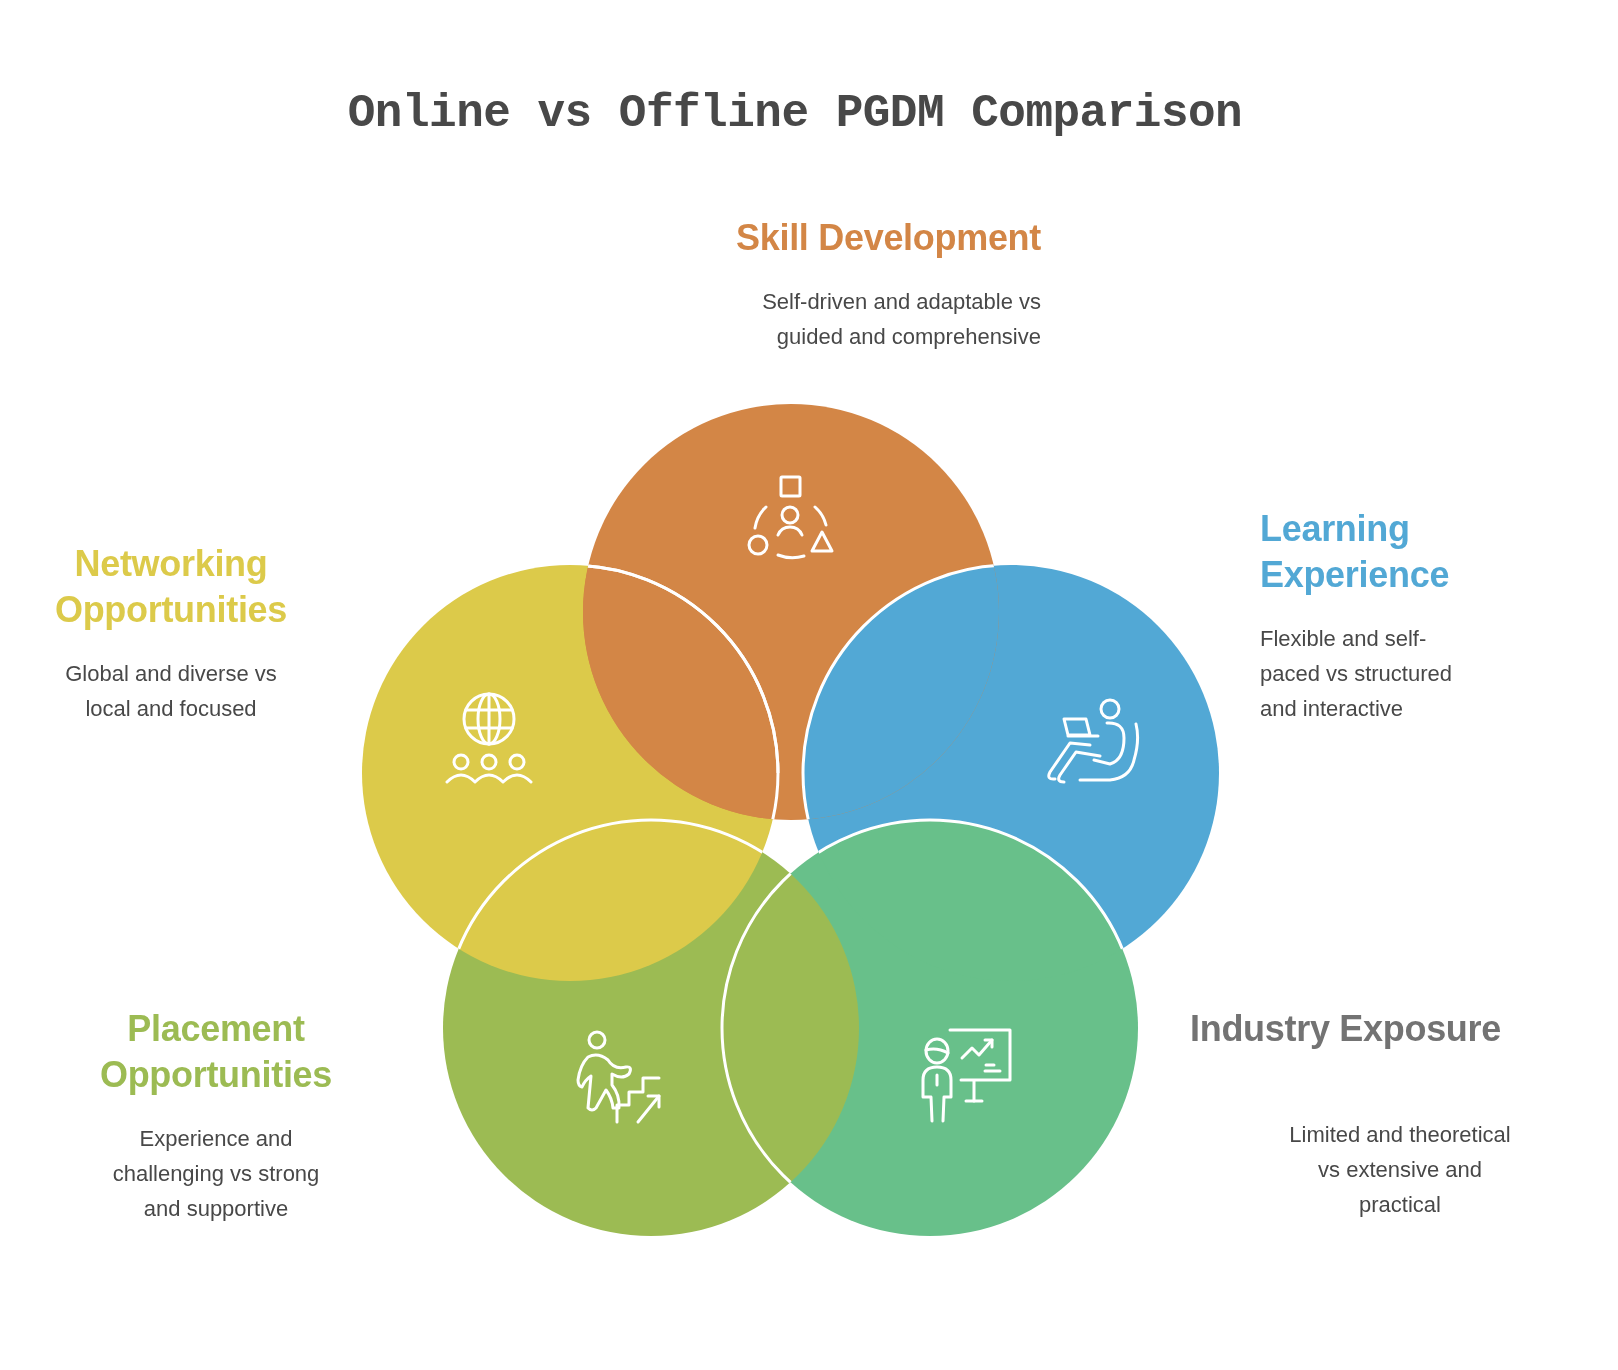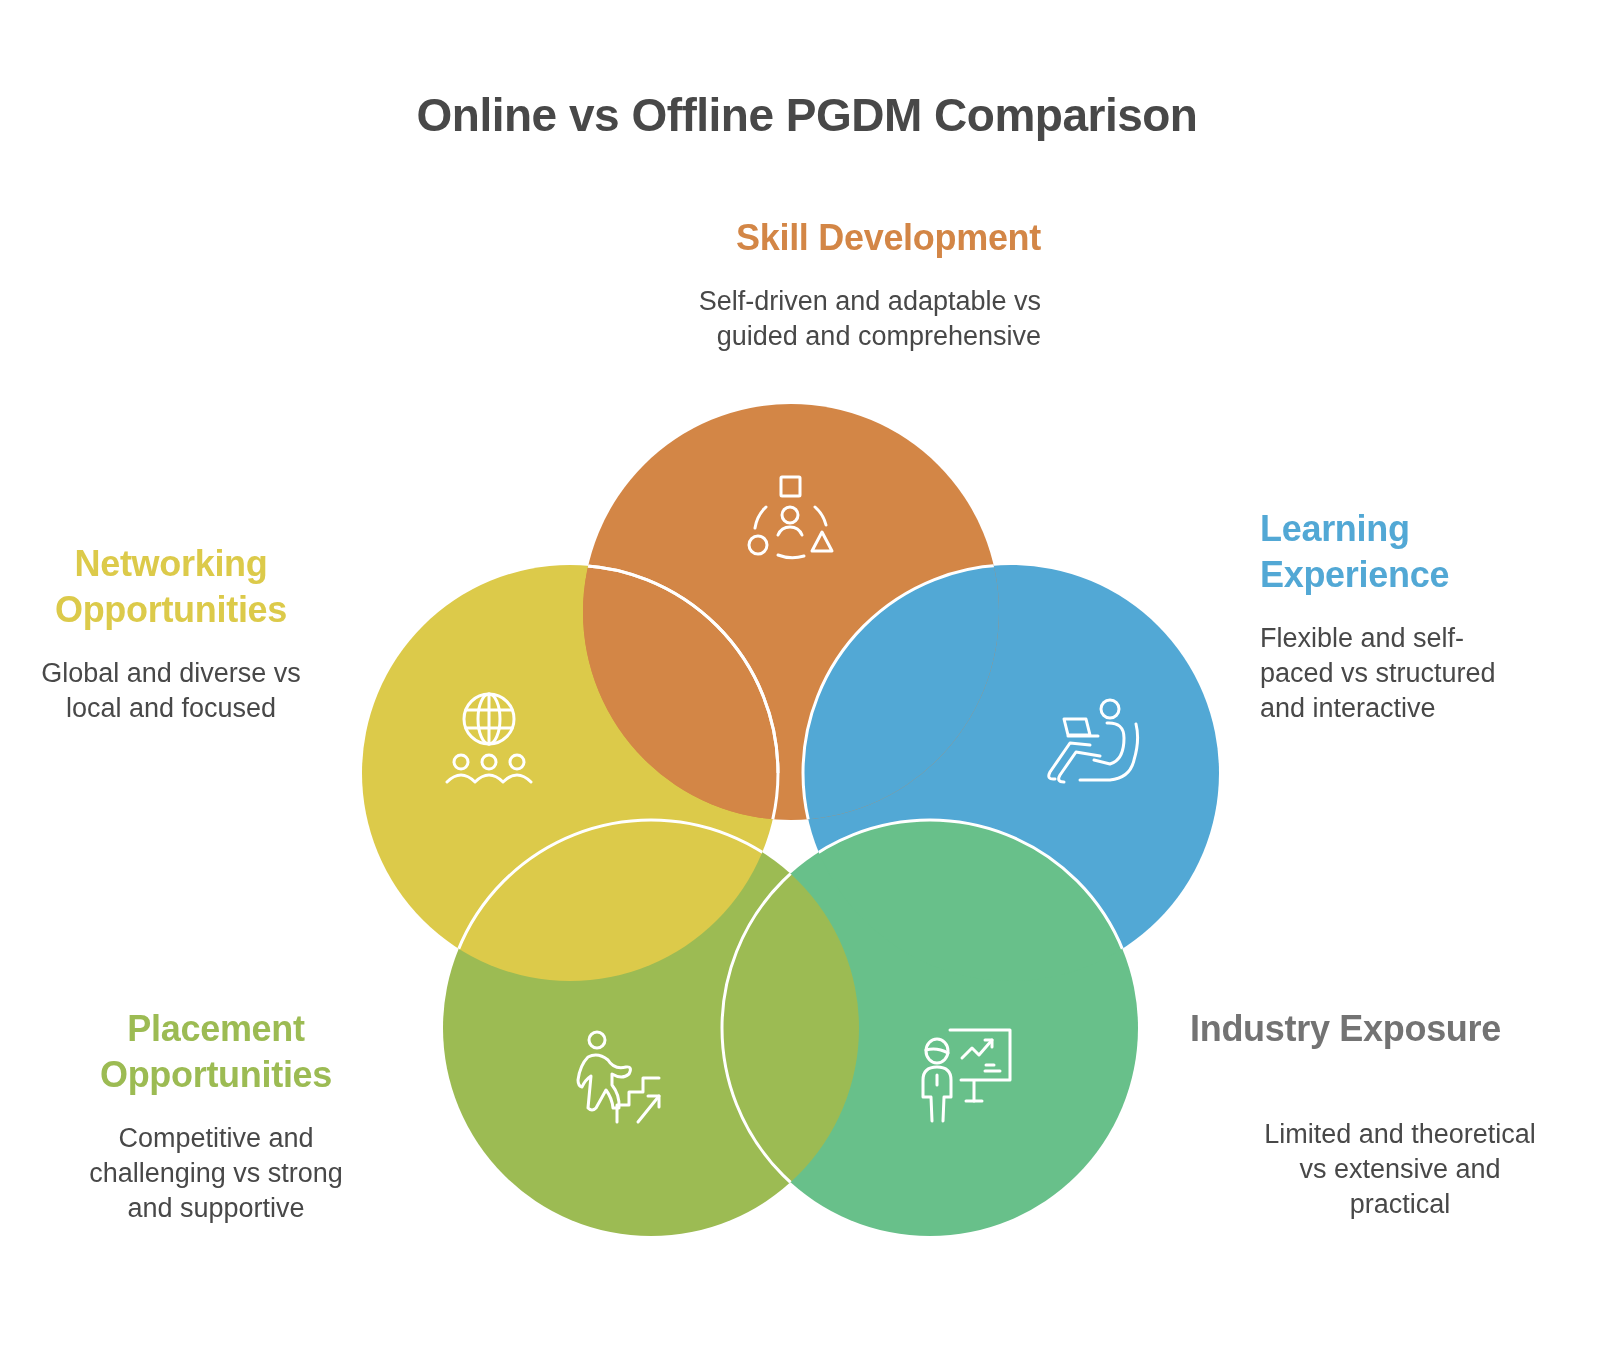--- a/index.html
+++ b/index.html
@@ -1,19 +1,19 @@
 <!DOCTYPE html>
 <html><head>
 <meta charset="utf-8">
 <style>
   html, body { margin: 0; padding: 0; background: #ffffff; }
   body { width: 1618px; height: 1370px; position: relative; overflow: hidden; font-family: "Liberation Sans", "DejaVu Sans", sans-serif; }
-  .title { position: absolute; left: 16px; width: 1582px; top: 88px; text-align: center; font-size: 46px; font-weight: bold; color: #484848; letter-spacing: -0.5px; }
+  .title { position: absolute; left: 4px; width: 1582px; top: 88px; text-align: center; font-size: 46px; font-weight: bold; color: #484848; letter-spacing: -0.5px; font-family: Liberation Mono, monospace; }
   .heading { position: absolute; font-size: 36px; font-weight: bold; line-height: 46px; letter-spacing: -0.3px; }
-  .desc { position: absolute; font-size: 27px; line-height: 35px; color: #484848; }
+  .desc { position: absolute; font-size: 22px; line-height: 35px; color: #484848; }
   .right { text-align: center; }
   .center { text-align: right; }
   svg.diagram { position: absolute; left: 0; top: 0; }
 </style>
 </head>
 <body>
 
 <div class="title">Online vs Offline PGDM Comparison</div>
 
 <svg class="diagram" width="1618" height="1370" viewBox="0 0 1618 1370" xmlns="http://www.w3.org/2000/svg">
@@ -133,21 +133,21 @@
   <div>Flexible and self-</div>
   <div>paced vs structured</div>
   <div>and interactive</div>
 </div>
 
 <div class="heading right" style="left:40px; width:352px; top:1006px; color:#9CBB53;">
   <div>Placement</div>
   <div>Opportunities</div>
 </div>
 <div class="desc right" style="left:40px; width:352px; top:1121px;">
-  <div>Competitive and</div>
+  <div>Experience and</div>
   <div>challenging vs strong</div>
   <div>and supportive</div>
 </div>
 
 <div class="heading" style="left:1190px; width:420px; top:1006px; color:#737373;">Industry Exposure</div>
 <div class="desc" style="left:1190px; width:420px; top:1117px;text-align:center;">
   <div>Limited and theoretical</div>
   <div>vs extensive and</div>
   <div>practical</div>
 </div>

